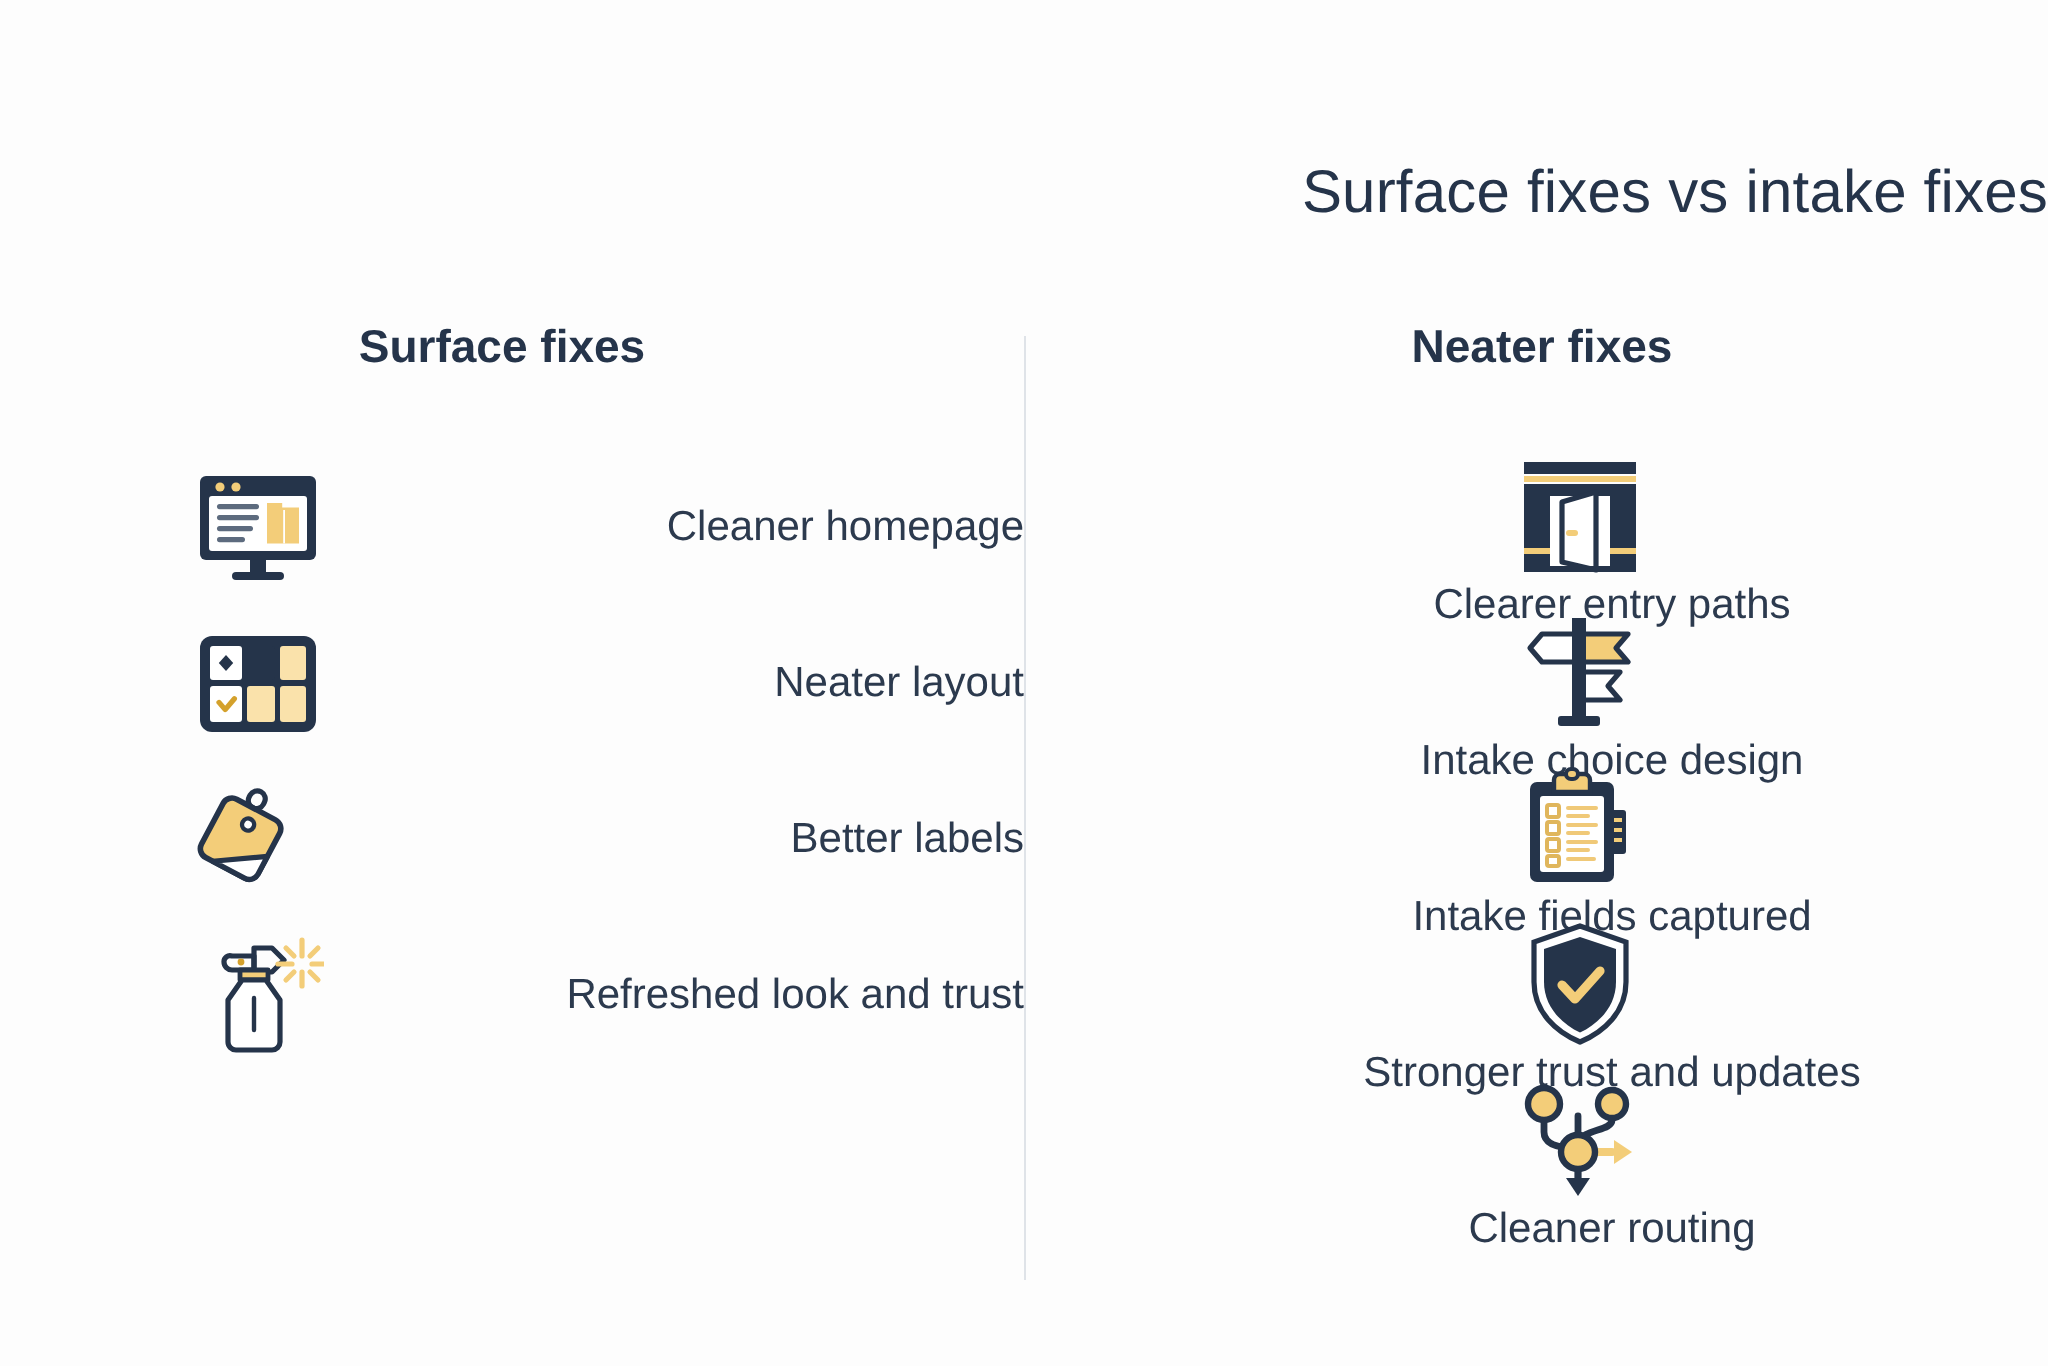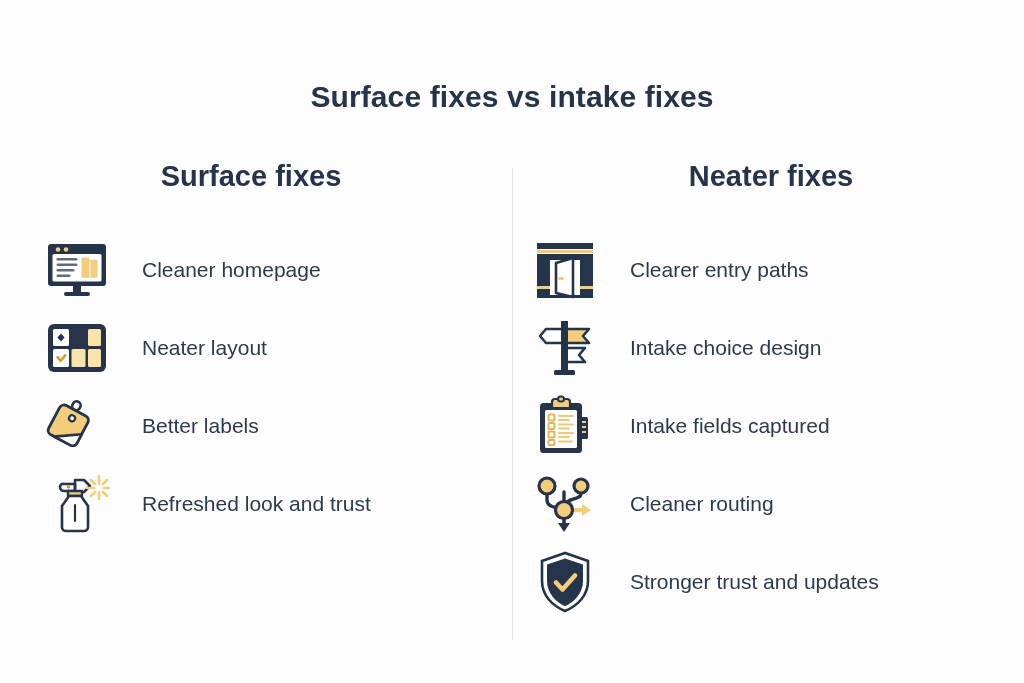--- a/index.html
+++ b/index.html
@@ -19,58 +19,58 @@
     width: 1024px;
     height: 683px;
     box-sizing: border-box;
     background: #fdfdfd;
   }
   .page-title {
     position: absolute;
     top: 80px;
     left: 0;
     width: 1024px;
-    text-align: center;
+    text-align: right;
     font-size: 30px;
-    font-weight: 700;
+    font-weight: 400;
     letter-spacing: 0.1px;
     color: #25344a;
   }
   .columns {
     position: absolute;
     top: 160px;
     left: 0;
     width: 1024px;
     display: flex;
   }
   .column {
     width: 512px;
     box-sizing: border-box;
   }
   .col-head {
     text-align: center;
-    font-size: 29px;
+    font-size: 23px;
     font-weight: 600;
     color: #25344a;
     margin-bottom: 38px;
   }
   .col-left .col-head { padding-right: 10px; }
   .col-right .col-head { padding-left: 6px; }
   .items {
     list-style: none;
     margin: 0;
     padding: 0;
   }
   .item {
     display: flex;
     align-items: center;
     height: 78px;
   }
-  .col-left .item { padding-left: 44px; }
-  .col-right .item { padding-left: 20px; }
+  .col-left .item { padding-left: 96px; justify-content: space-between; }
+  .col-right .item { padding-left: 44px; flex-direction: column; }
   .item-icon {
     width: 66px;
     height: 66px;
     flex: 0 0 66px;
     display: flex;
     align-items: center;
     justify-content: center;
   }
   .item-icon svg { display: block; }
   .item-label {
@@ -244,44 +244,44 @@
                 <rect x="24" y="41" width="12" height="2" rx="1"></rect>
                 <rect x="24" y="45.5" width="15" height="2" rx="1"></rect>
               </g>
             </svg>
           </span>
           <span class="item-label">Intake fields captured</span>
         </li>
 
         <li class="item">
           <span class="item-icon">
+            <svg width="58" height="62" viewBox="0 0 58 62">
+              <path d="M29 2L6 10v20c0 15 11 25 23 30 12-5 23-15 23-30V10z" fill="#ffffff" stroke="#25344a" stroke-width="2.6"></path>
+              <path d="M29 7.5L11 13.5V30c0 12.5 9 21 18 25.3 9-4.3 18-12.8 18-25.3V13.5z" fill="#25344a"></path>
+              <path d="M20 31.5l6.5 7L39 24.5" fill="none" stroke="#f3cd79" stroke-width="4.6" stroke-linecap="round" stroke-linejoin="round"></path>
+            </svg>
+          </span>
+          <span class="item-label">Stronger trust and updates</span>
+        </li>
+
+        <li class="item">
+          <span class="item-icon">
             <svg width="64" height="64" viewBox="0 0 64 64">
               <path d="M14 16v12c0 6 6 8 16 8" fill="none" stroke="#25344a" stroke-width="3.4" stroke-linecap="round"></path>
               <path d="M48 16v6c0 6-16 4-16 12" fill="none" stroke="#25344a" stroke-width="3.4" stroke-linecap="round"></path>
               <line x1="31" y1="20" x2="31" y2="36" stroke="#25344a" stroke-width="3.4" stroke-linecap="round"></line>
               <line x1="31" y1="40" x2="31" y2="52" stroke="#25344a" stroke-width="3.6" stroke-linecap="round"></line>
               <path d="M31 60l-6-9h12z" fill="#25344a"></path>
               <line x1="38" y1="38" x2="48" y2="38" stroke="#f3cd79" stroke-width="4" stroke-linecap="round"></line>
               <path d="M58 38l-9-6v12z" fill="#f3cd79"></path>
               <circle cx="14" cy="14" r="8" fill="#f3cd79" stroke="#25344a" stroke-width="3.2"></circle>
               <circle cx="48" cy="14" r="7" fill="#f3cd79" stroke="#25344a" stroke-width="3.2"></circle>
               <circle cx="31" cy="38" r="8.5" fill="#f3cd79" stroke="#25344a" stroke-width="3.2"></circle>
             </svg>
           </span>
           <span class="item-label">Cleaner routing</span>
         </li>
 
-        <li class="item">
-          <span class="item-icon">
-            <svg width="58" height="62" viewBox="0 0 58 62">
-              <path d="M29 2L6 10v20c0 15 11 25 23 30 12-5 23-15 23-30V10z" fill="#ffffff" stroke="#25344a" stroke-width="2.6"></path>
-              <path d="M29 7.5L11 13.5V30c0 12.5 9 21 18 25.3 9-4.3 18-12.8 18-25.3V13.5z" fill="#25344a"></path>
-              <path d="M20 31.5l6.5 7L39 24.5" fill="none" stroke="#f3cd79" stroke-width="4.6" stroke-linecap="round" stroke-linejoin="round"></path>
-            </svg>
-          </span>
-          <span class="item-label">Stronger trust and updates</span>
-        </li>
-
       </ul>
     </div>
 
   </div>
 </div>
 
 </body></html>

